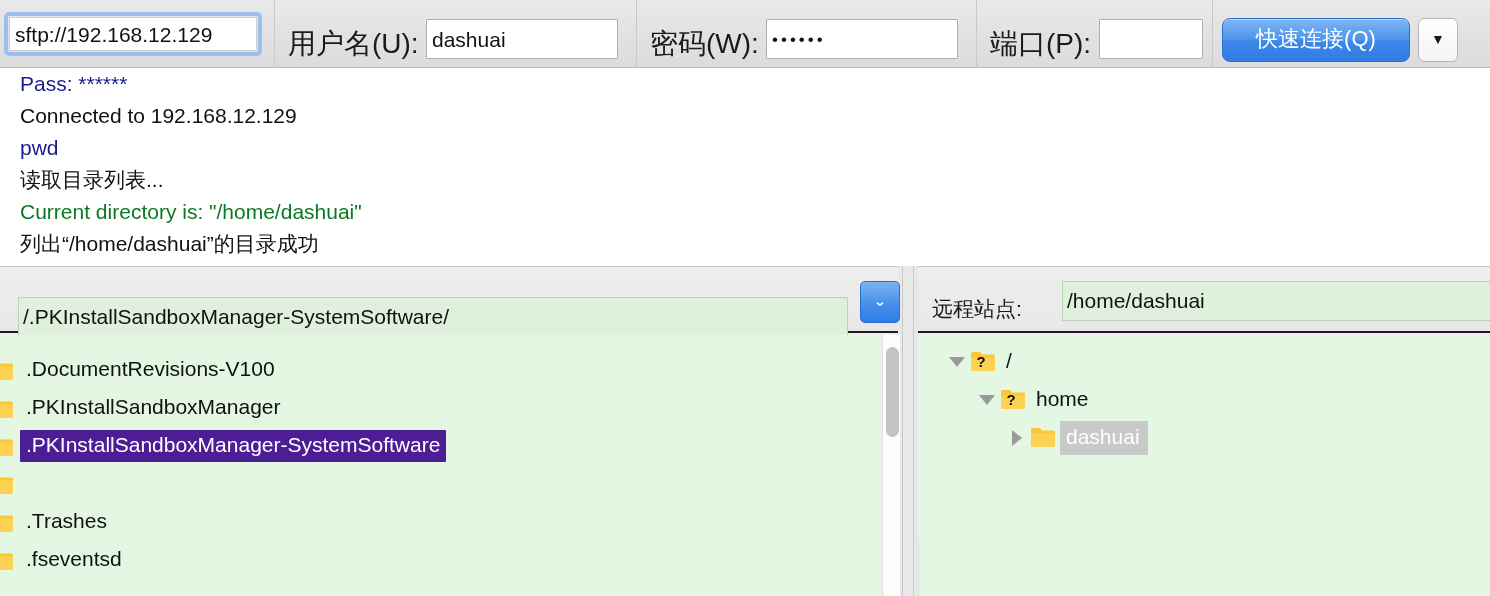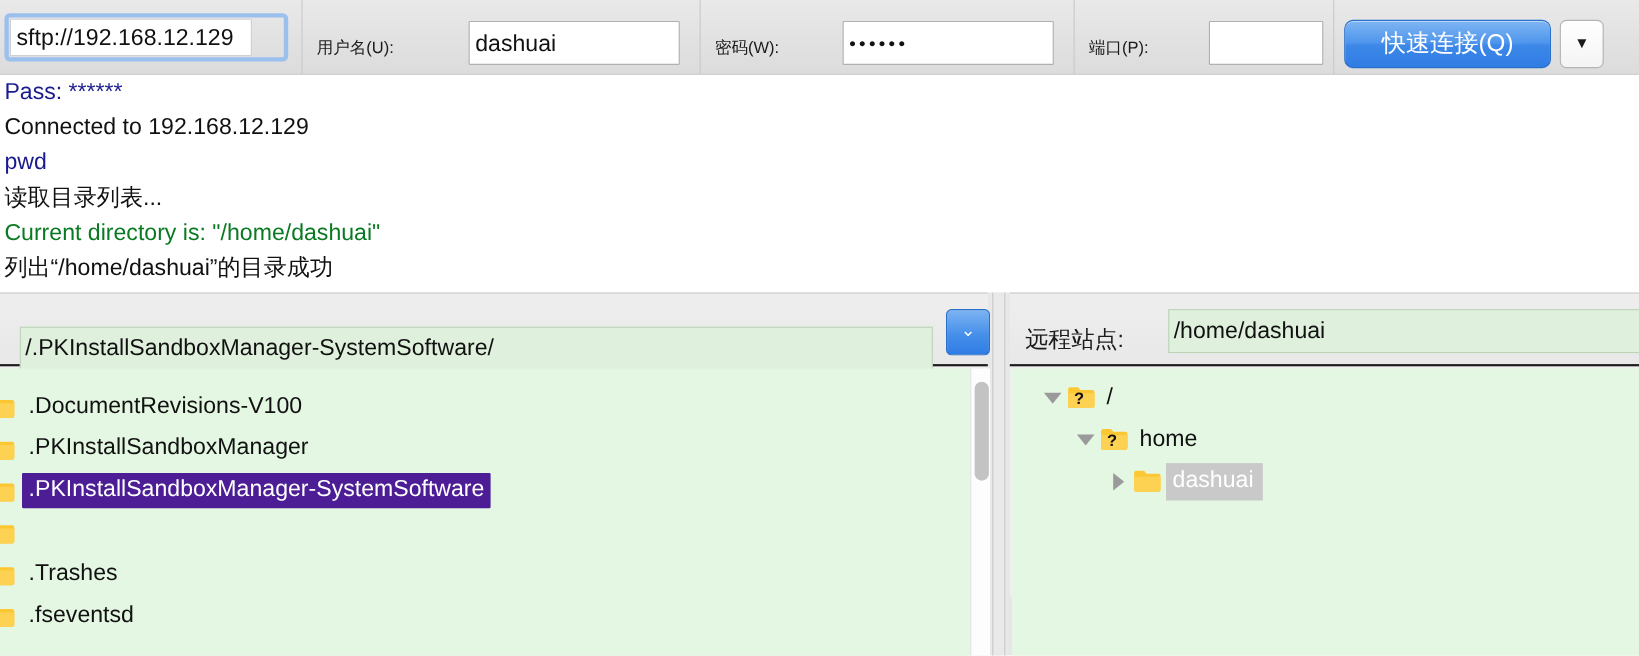--- a/index.html
+++ b/index.html
@@ -44,21 +44,21 @@
   }
   .focus-ring {
     position: absolute;
     border: 4px solid #9cc0ee;
     border-radius: 5px;
     box-sizing: border-box;
     background: transparent;
   }
   .tb-label {
     position: absolute;
-    font-size: 15px;
+    font-size: 28px;
     color: #1a1a1a;
     white-space: nowrap;
     line-height: 30px;
   }
   .pw-dots {
     letter-spacing: 3px;
     font-size: 17px;
     line-height: 38px;
   }
   .qc-btn {
@@ -89,21 +89,21 @@
   .logpane {
     position: absolute;
     left: 0; top: 68px;
     width: 1490px; height: 198px;
     background: #ffffff;
     overflow: hidden;
   }
   .logline {
     font-size: 21px;
     line-height: 32px;
-    padding-left: 4px;
+    padding-left: 20px;
     white-space: nowrap;
   }
   .c-cmd   { color: #1a1a8f; }
   .c-plain { color: #111111; }
   .c-ok    { color: #0a7a22; }
 
   
   .panes {
     position: absolute;
     left: 0; top: 266px;
@@ -239,21 +239,21 @@
   }
 </style>
 </head>
 <body>
 
 <div id="app">
 
   <div class="toolbar">
 
     <div class="focus-ring" style="left:4px; top:12px; width:258px; height:44px;"></div>
-    <div class="field" style="left:9px; top:17px; width:220px; height:34px; border:1px solid #cfcfcf; line-height:34px;">sftp://192.168.12.129</div>
+    <div class="field" style="left:9px; top:17px; width:248px; height:34px; border:1px solid #cfcfcf; line-height:34px;">sftp://192.168.12.129</div>
 
     <div class="tb-sep" style="left:274px;"></div>
 
     <div class="tb-label" style="left:288px; top:29px;">用户名(U):</div>
     <div class="field" style="left:426px; top:19px; width:192px; height:40px; line-height:40px;">dashuai</div>
 
     <div class="tb-sep" style="left:636px;"></div>
 
     <div class="tb-label" style="left:650px; top:29px;">密码(W):</div>
     <div class="field pw-dots" style="left:766px; top:19px; width:192px; height:40px; line-height:40px;">••••••</div>

